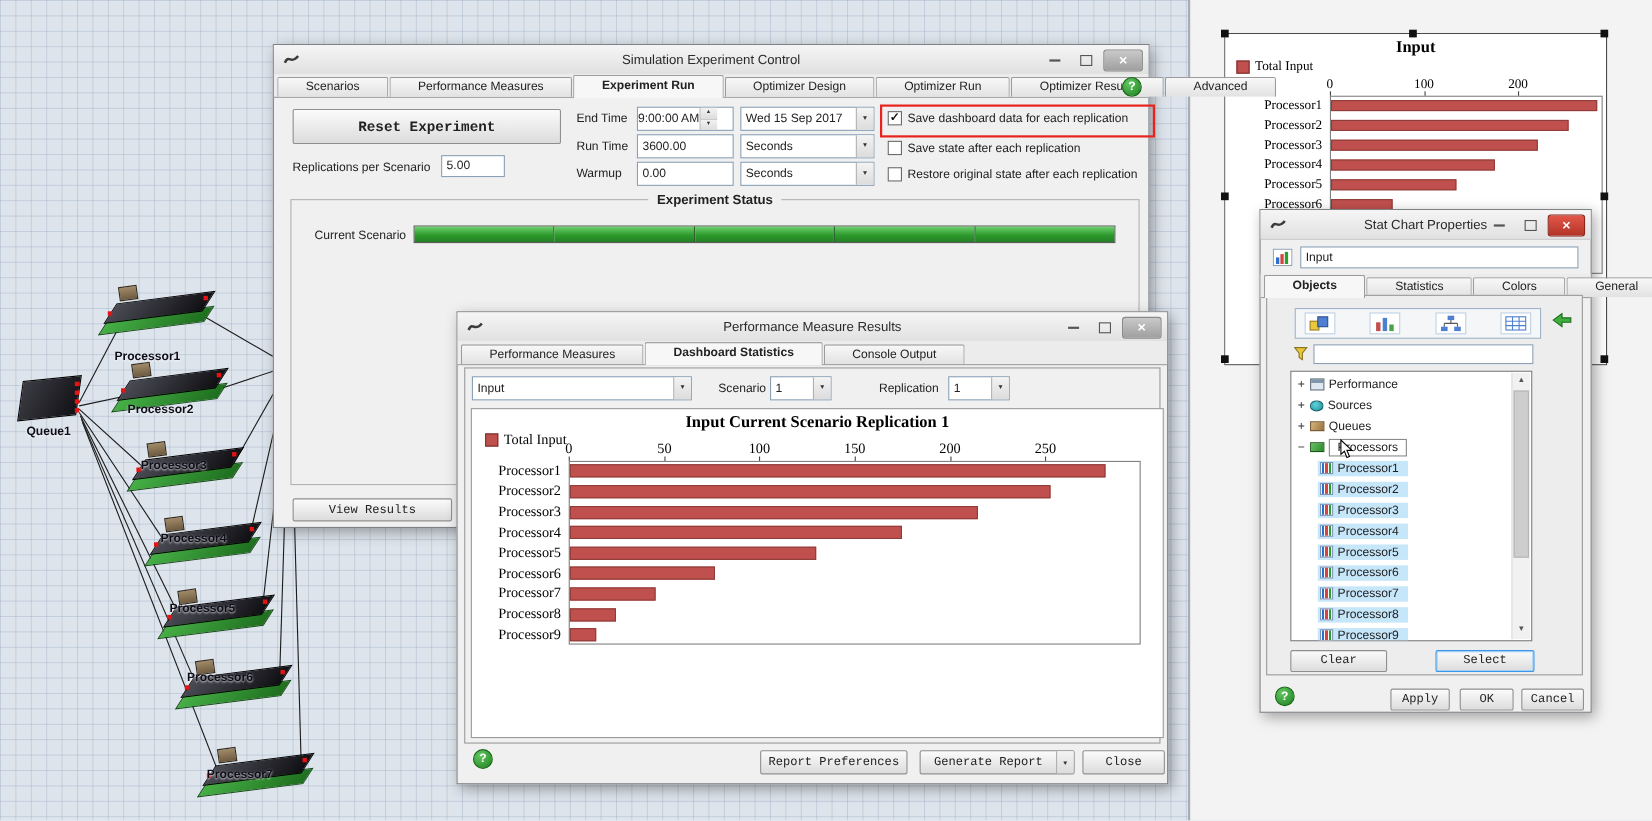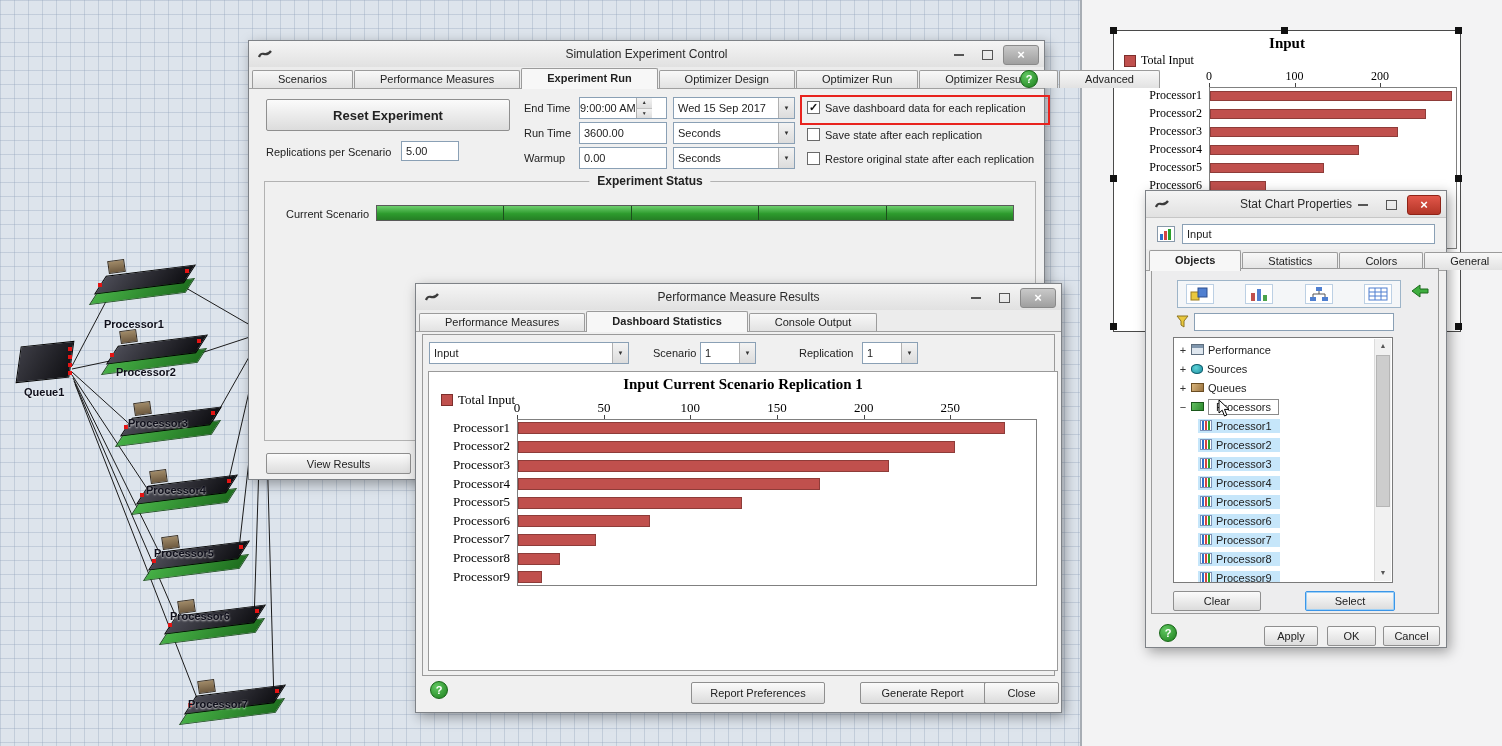--- a/index.html
+++ b/index.html
@@ -50,21 +50,21 @@
     border-bottom:1px solid #a0a0a0;display:flex;align-items:flex-end;padding-left:3px;}
   .tab{height:17px;line-height:17px;padding:0 25px;font-size:11px;border:1px solid #9b9b9b;border-bottom:none;
     border-radius:2px 2px 0 0;background:linear-gradient(#f8f8f8,#e2e2e2);margin-right:1px;color:#222;white-space:nowrap;}
   .tab.active{height:20px;line-height:19px;background:#f7f7f7;font-weight:bold;margin-bottom:-1px;z-index:2;}
   .help{display:inline-block;width:16px;height:16px;border-radius:50%;
     background:radial-gradient(circle at 35% 30%,#62c862,#1d7f1d);color:#fff;font-weight:bold;font-size:11px;
     text-align:center;line-height:16px;border:1px solid #156515;}
 
   
   .btn{position:absolute;background:linear-gradient(#fbfbfb,#dcdcdc);border:1px solid #8f8f8f;
-    border-radius:2px;font-size:11px;color:#222;display:flex;align-items:center;justify-content:center;}
+    border-radius:2px;font-size:11px;color:#222;display:flex;align-items:center;justify-content:center;font-family:Liberation Mono, monospace;}
   .field{position:absolute;background:#fff;border:1px solid #8aa0b5;font-size:11px;
     display:flex;align-items:center;padding:0 4px;box-sizing:border-box;}
   .combo{padding:0;}
   .combo .cval{flex:1;padding:0 4px;overflow:hidden;white-space:nowrap;}
   .combo-arrow{width:15px;align-self:stretch;background:linear-gradient(#f3f3f3,#dcdcdc);
     border-left:1px solid #b0b0b0;display:flex;align-items:center;justify-content:center;font-size:6px;color:#333;}
   .spin{width:15px;align-self:stretch;display:flex;flex-direction:column;border-left:1px solid #b0b0b0;}
   .spin span{flex:1;font-size:5px;line-height:9px;text-align:center;color:#333;background:linear-gradient(#f3f3f3,#ddd);}
   .spin span:first-child{border-bottom:1px solid #c0c0c0;}
   .lbl{position:absolute;font-size:11px;color:#222;white-space:nowrap;}
@@ -423,21 +423,21 @@
         <div class="row-label" style="left: 0px; top: 159.4px; width: 81px; font-size: 13px;">Processor7</div>
         <div class="hbar" style="left: 89px; top: 161.9px; width: 78px; height: 12px; background: rgb(192, 80, 77);"></div>
         <div class="row-label" style="left: 0px; top: 178px; width: 81px; font-size: 13px;">Processor8</div>
         <div class="hbar" style="left: 89px; top: 180.5px; width: 42px; height: 12px; background: rgb(192, 80, 77);"></div>
         <div class="row-label" style="left: 0px; top: 196.6px; width: 81px; font-size: 13px;">Processor9</div>
         <div class="hbar" style="left: 89px; top: 199.1px; width: 24px; height: 12px; background: rgb(192, 80, 77);"></div>
       </div>
 
     <span class="help" style="position:absolute;left:14px;top:397px">?</span>
     <div class="btn" style="left:275px;top:398px;width:132px;height:20px">Report Preferences</div>
-    <div class="btn" style="left:444px;top:398px;width:139px;height:20px;justify-content:flex-start;padding:0">
+    <div class="btn" style="left:420px;top:398px;width:139px;height:20px;justify-content:flex-start;padding:0">
       <span style="flex:1;text-align:center">Generate Report</span>
       <span class="combo-arrow" style="height:100%">▼</span>
     </div>
     <div class="btn" style="left:568px;top:398px;width:73px;height:20px">Close</div>
   </div>
 
   <div class="win" id="prop-win" style="left:1145px;top:190px;width:300px;height:456px;z-index:40">
     <div class="titlebar">
       <span class="tb-logo"><svg width="16" height="16" viewBox="0 0 16 16">
             <path d="M2 11C5 3 8 13 14 5" stroke="#3b3b3b" stroke-width="2.3" fill="none"></path>

